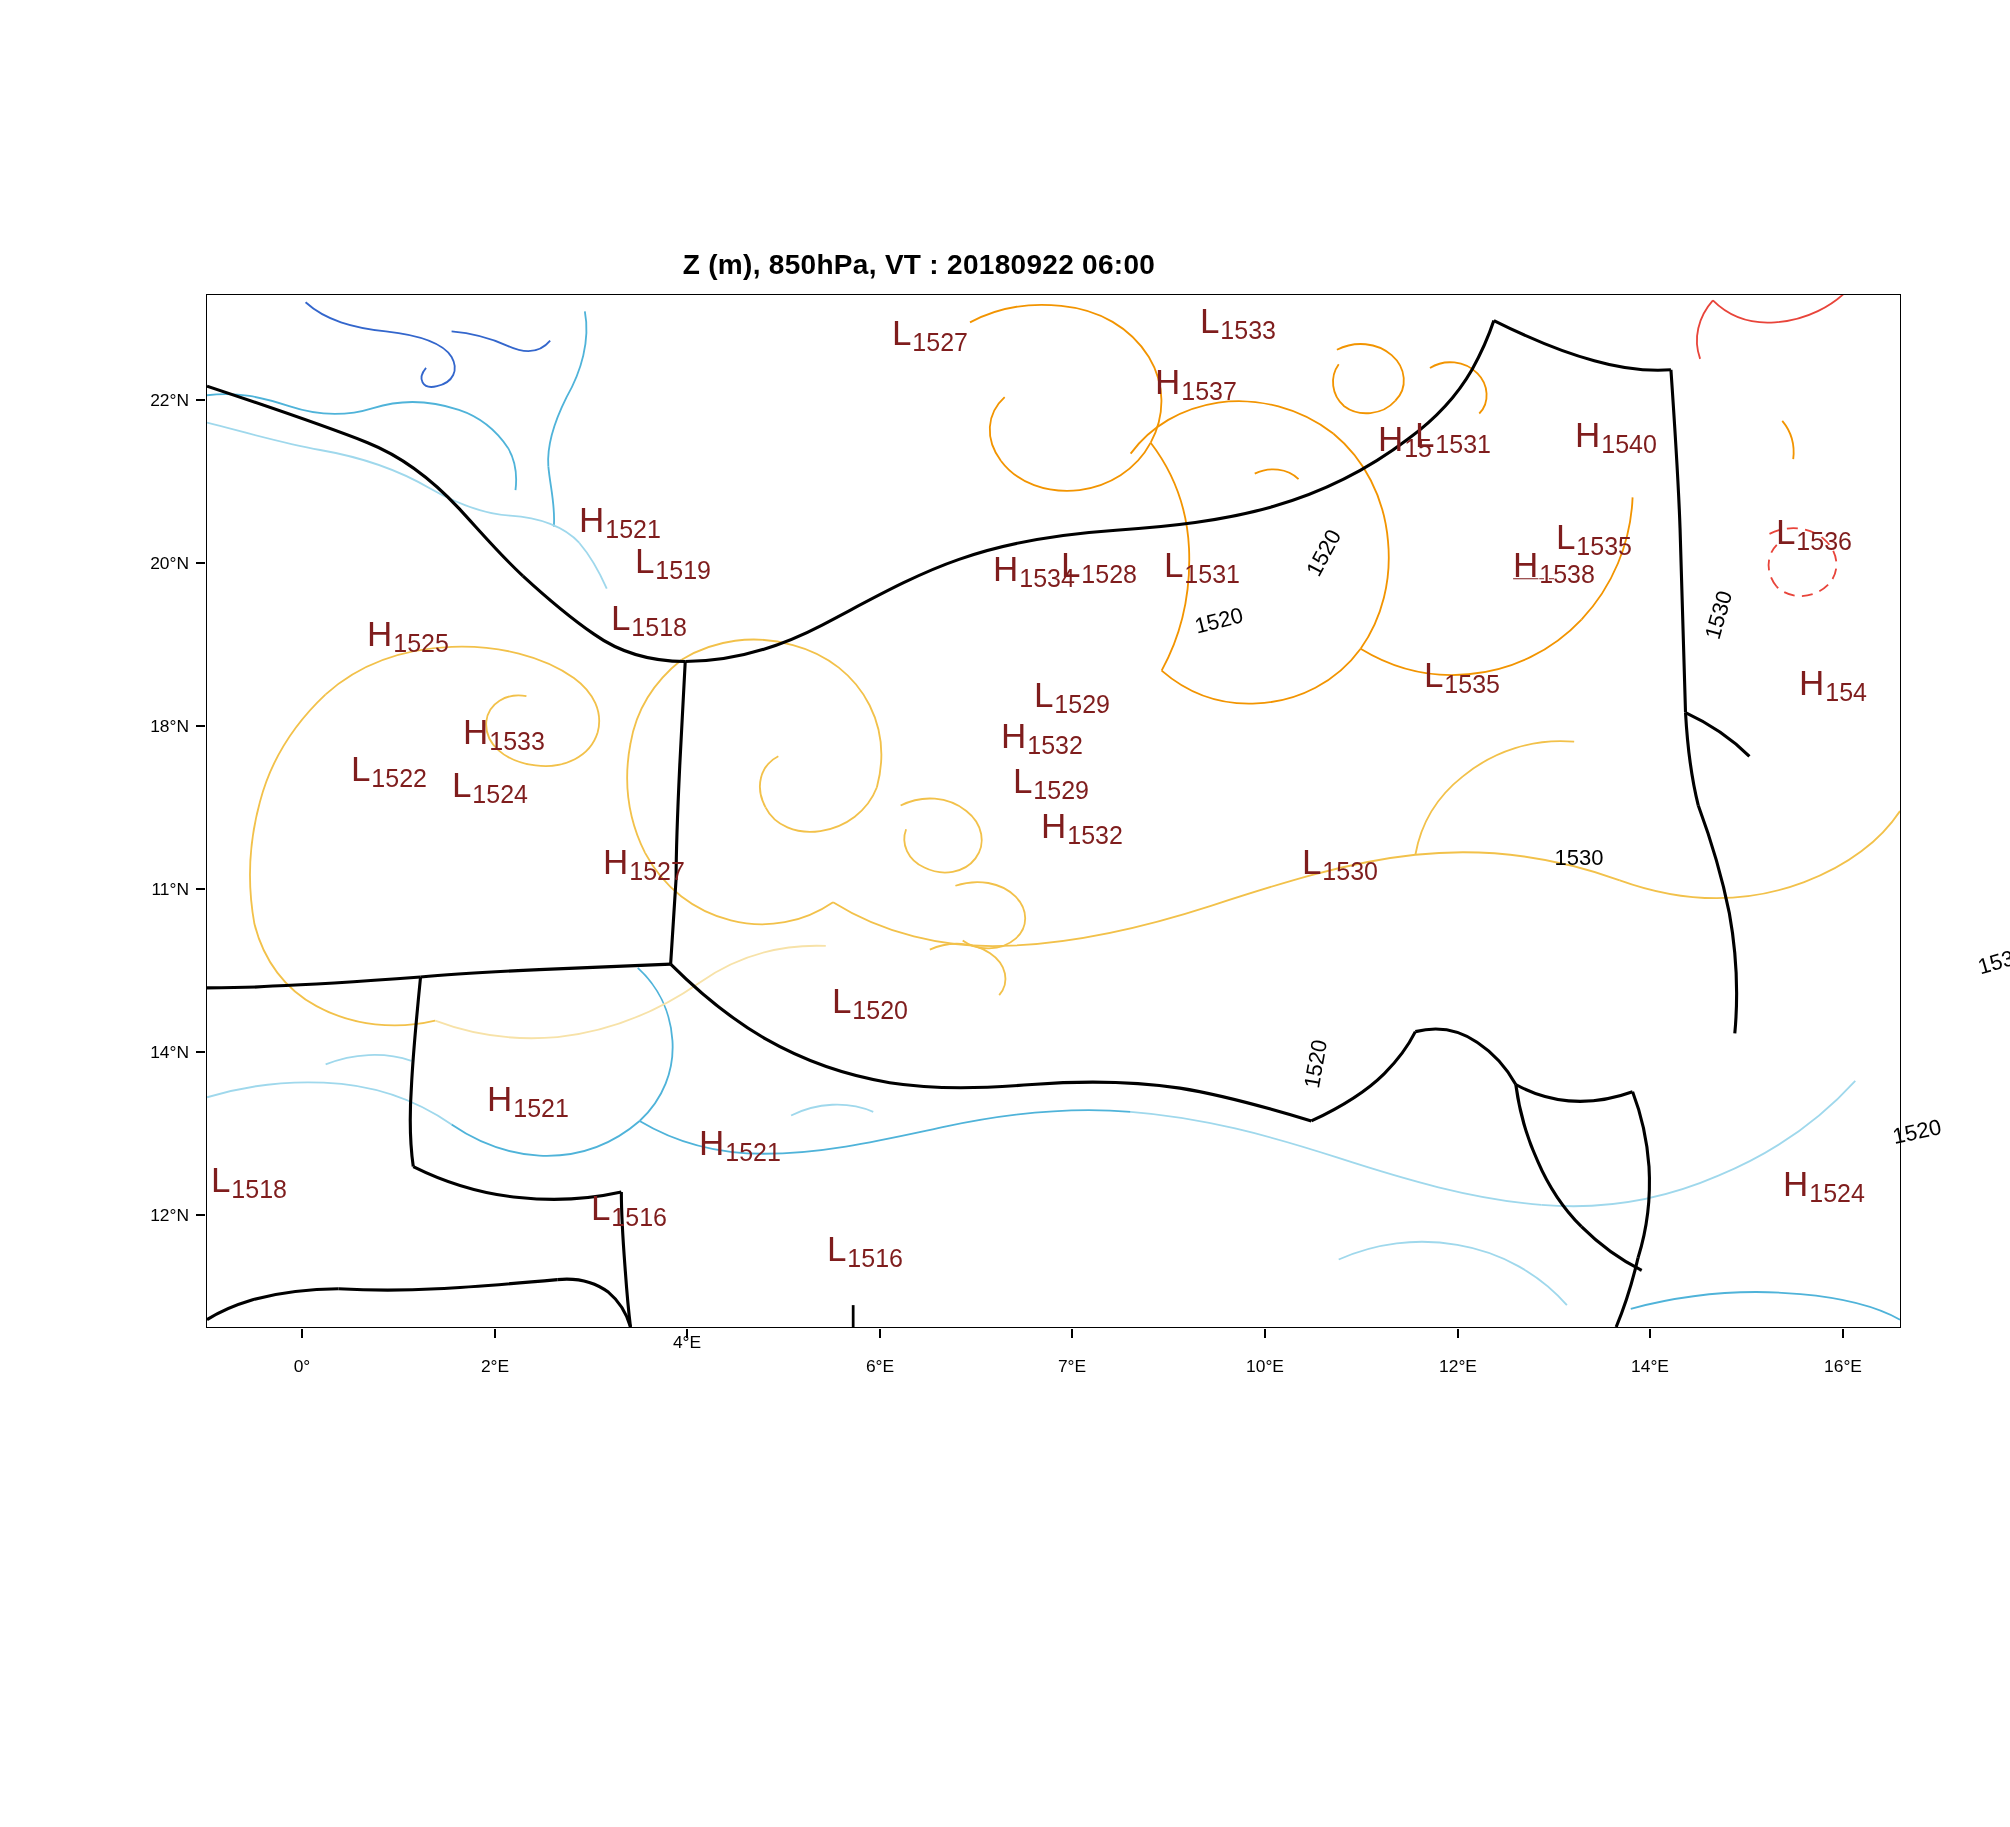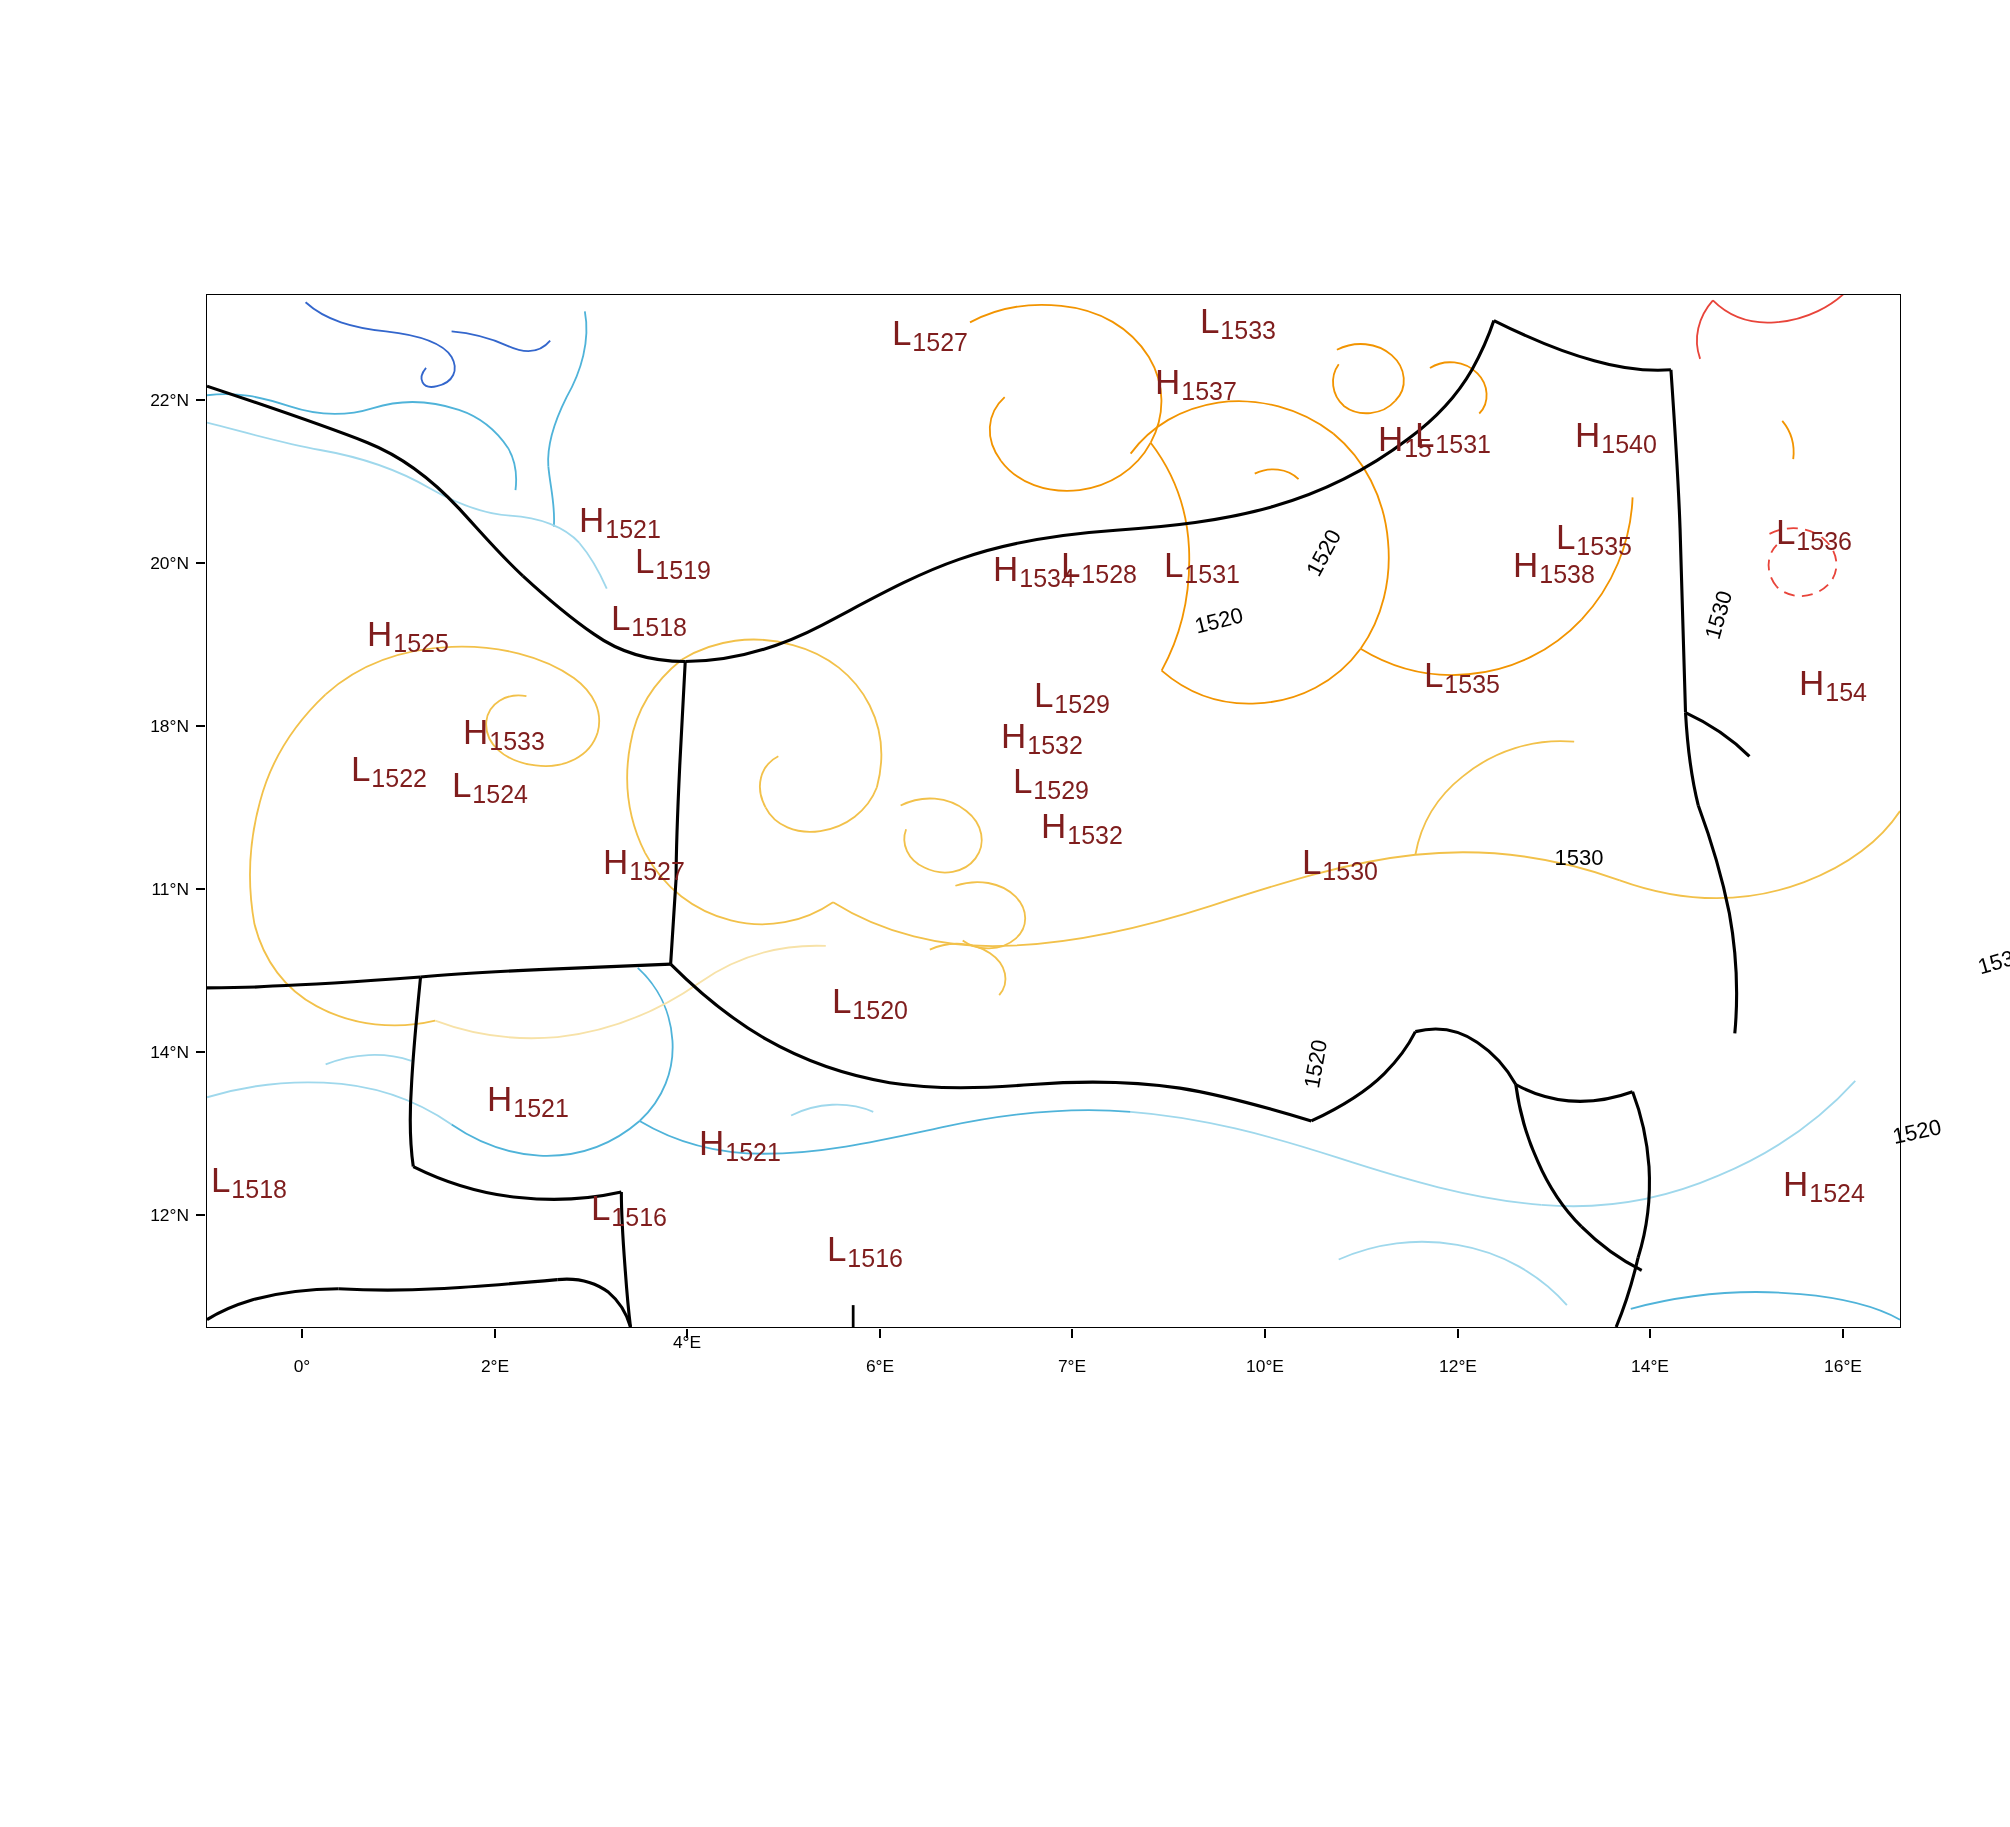--- a/index.html
+++ b/index.html
@@ -116,20 +116,21 @@
     color: #000000;
     white-space: nowrap;
     transform-origin: 50% 50%;
   }
 </style>
 </head>
 <body>
 
 <div id="figure">
 
+  <div id="chart-title"><span>Z (m), 850hPa, VT : 20180922  06:00</span></div>
 
   <div id="plot-area">
 
     <svg id="map-svg" viewBox="0 0 1855 1132" preserveAspectRatio="none">
 
       <g fill="none" stroke-width="2">
 
         <path stroke="#3366cc" d="M108,8 C130,28 160,36 196,40 C232,44 258,52 268,68 C276,82 270,96 252,100 C236,104 230,92 240,80"></path>
         <path stroke="#3366cc" d="M268,40 C292,42 312,48 330,56 C352,66 366,62 376,50"></path>
 
@@ -269,21 +270,21 @@
       <div class="extremum" style="left: 930px; top: 335px;"><span class="sym">L</span><span class="val">1527</span></div>
       <div class="extremum" style="left: 1238px; top: 323px;"><span class="sym">L</span><span class="val">1533</span></div>
       <div class="extremum" style="left: 1180px; top: 384px; margin-left: 16px;"><span class="sym">H</span><span class="val">1537</span></div>
       <div class="extremum" style="left: 1405px; top: 441px;"><span class="sym">H</span><span class="val">15</span></div>
       <div class="extremum" style="left: 1453px; top: 437px;"><span class="sym">L</span><span class="val">1531</span></div>
       <div class="extremum" style="left: 1616px; top: 437px;"><span class="sym">H</span><span class="val">1540</span></div>
       <div class="extremum" style="left: 620px; top: 522px;"><span class="sym">H</span><span class="val">1521</span></div>
       <div class="extremum" style="left: 1594px; top: 539px;"><span class="sym">L</span><span class="val">1535</span></div>
       <div class="extremum" style="left: 1814px; top: 534px;"><span class="sym">L</span><span class="val">1536</span></div>
       <div class="extremum" style="left: 673px; top: 563px;"><span class="sym">L</span><span class="val">1519</span></div>
-      <div class="extremum" style="left: 1554px; top: 567px;"><span class="sym">H</span><span class="val">1538</span></div>
+      <div class="extremum" style="left: 1554px; top: 567px; text-decoration: underline;"><span class="sym">H</span><span class="val">1538</span></div>
       <div class="extremum" style="left: 1034px; top: 571px;"><span class="sym">H</span><span class="val">1534</span></div>
       <div class="extremum" style="left: 1099px; top: 567px;"><span class="sym">L</span><span class="val">1528</span></div>
       <div class="extremum" style="left: 1202px; top: 567px;"><span class="sym">L</span><span class="val">1531</span></div>
       <div class="extremum" style="left: 649px; top: 620px;"><span class="sym">L</span><span class="val">1518</span></div>
       <div class="extremum" style="left: 408px; top: 636px;"><span class="sym">H</span><span class="val">1525</span></div>
       <div class="extremum" style="left: 1462px; top: 677px;"><span class="sym">L</span><span class="val">1535</span></div>
       <div class="extremum" style="left: 1833px; top: 685px;"><span class="sym">H</span><span class="val">154</span></div>
       <div class="extremum" style="left: 1072px; top: 697px;"><span class="sym">L</span><span class="val">1529</span></div>
       <div class="extremum" style="left: 1042px; top: 738px;"><span class="sym">H</span><span class="val">1532</span></div>
       <div class="extremum" style="left: 504px; top: 734px;"><span class="sym">H</span><span class="val">1533</span></div>

